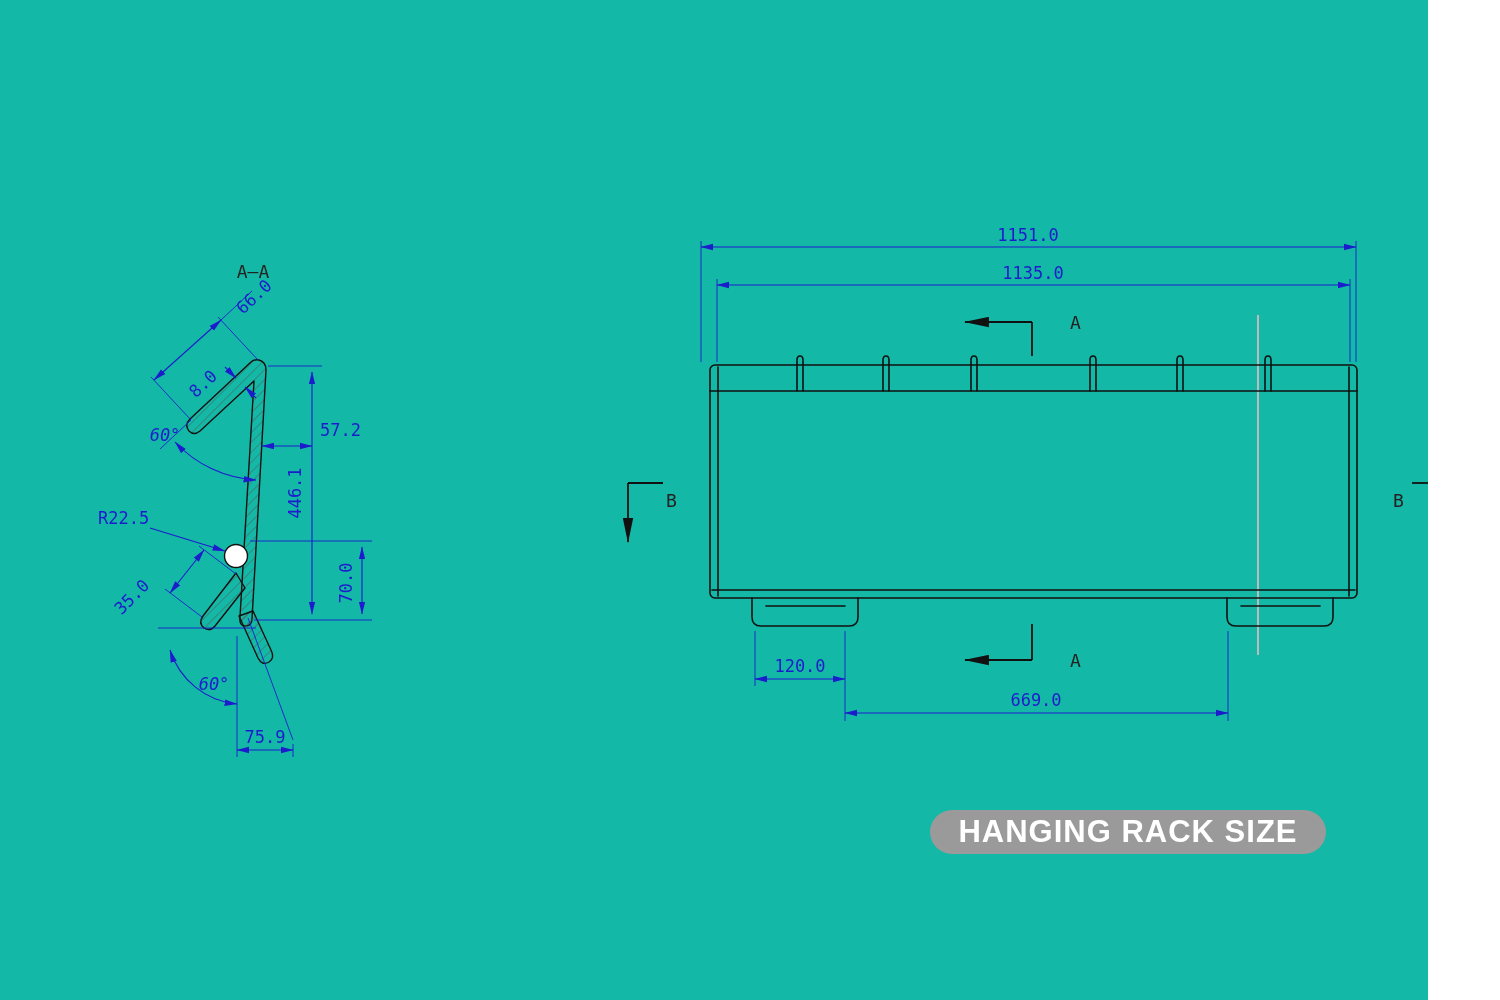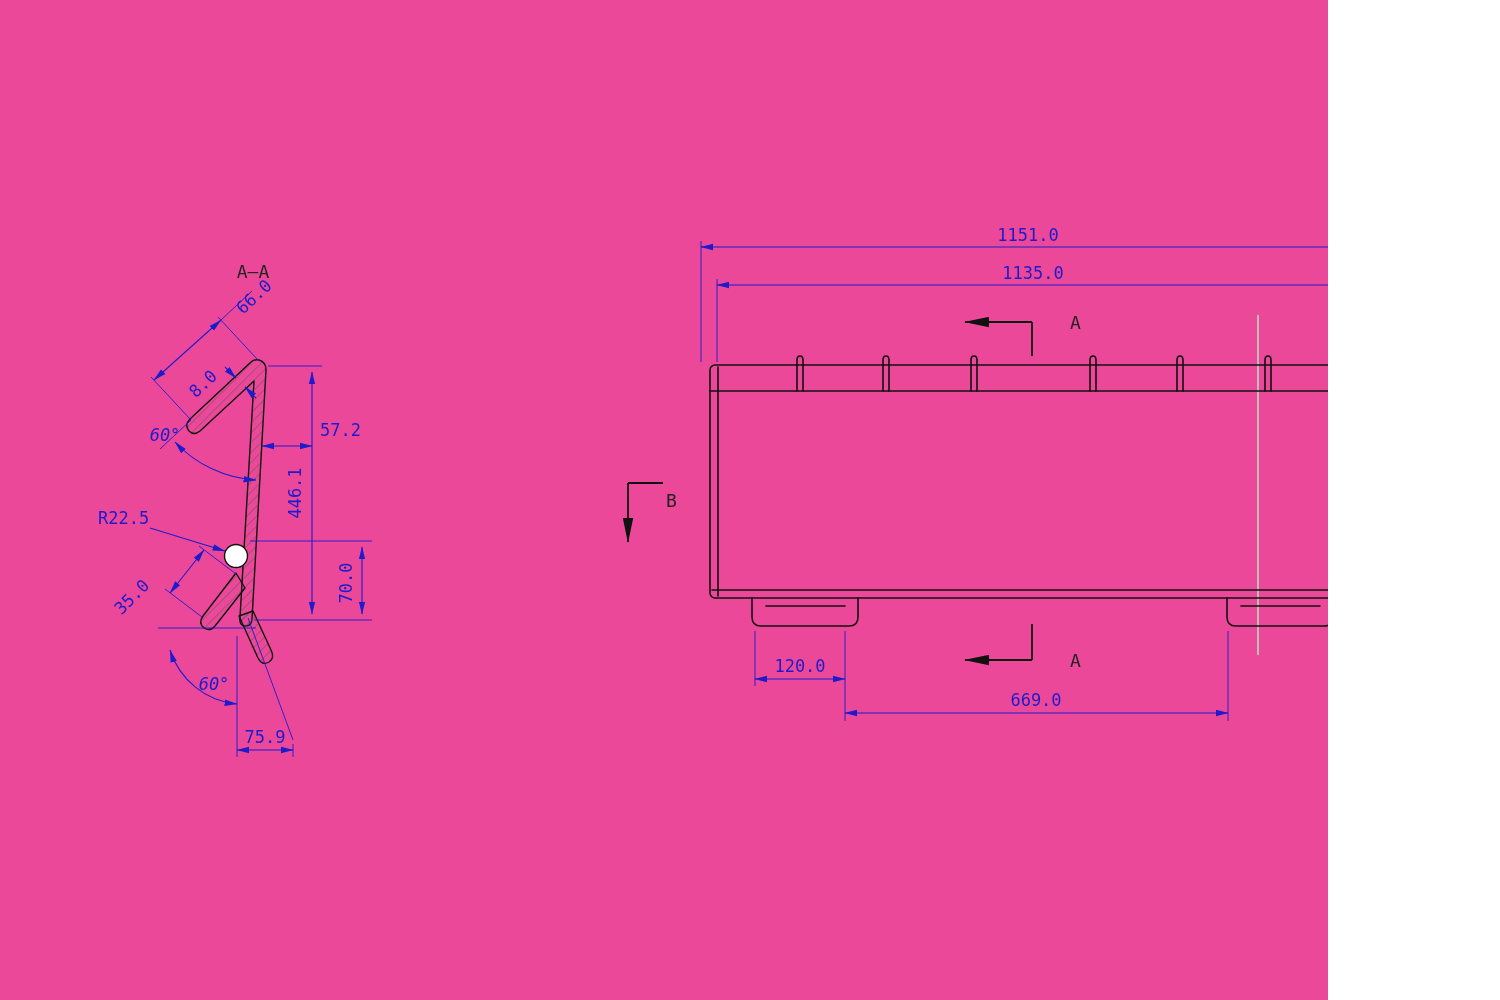--- a/index.html
+++ b/index.html
@@ -1,16 +1,16 @@
 <!DOCTYPE html>
 <html><head>
 <meta charset="utf-8">
 <style>
   html,body{margin:0;padding:0;background:#fff;}
-  .stage{position:relative;width:1328px;height:1000px;background:#ec4899;overflow:hidden;
+  .stage{position:relative;width:1428px;height:1000px;background:#14b8a6;overflow:hidden;
          font-family:"Liberation Sans",sans-serif;}
   svg{position:absolute;left:0;top:0;}
   svg text{font-family:"DejaVu Sans Mono",monospace;}
   .dim{fill:#1c1ccd;font-size:17px;}
   .ang{font-style:italic;}
   .sec{fill:#222;font-size:18px;}
   .geo{stroke:#111;stroke-width:1.6;fill:none;stroke-linecap:round;stroke-linejoin:round;}
   .geof{fill:url(#hatch);stroke:#111;stroke-width:1.4;stroke-linejoin:round;}
   .dml{stroke:#1c1ccd;stroke-width:1.1;fill:none;}
   .dmlt{stroke:#1c1ccd;stroke-width:0.9;fill:none;}
@@ -204,14 +204,17 @@
 
     <g>
       <line class="dmlt" x1="237" y1="636" x2="237" y2="757"></line>
       <line class="dmlt" x1="293" y1="744" x2="293" y2="757"></line>
       <line class="dml" x1="237" y1="750" x2="293" y2="750" marker-start="url(#mA)" marker-end="url(#mA)"></line>
       <text class="dim" x="265" y="743" text-anchor="middle">75.9</text>
     </g>
   </g>
 </svg>
 
-
+<div class="badge">
+  <span>HANGING RACK SIZE</span>
 </div>
 
+</div>
+
 </body></html>

